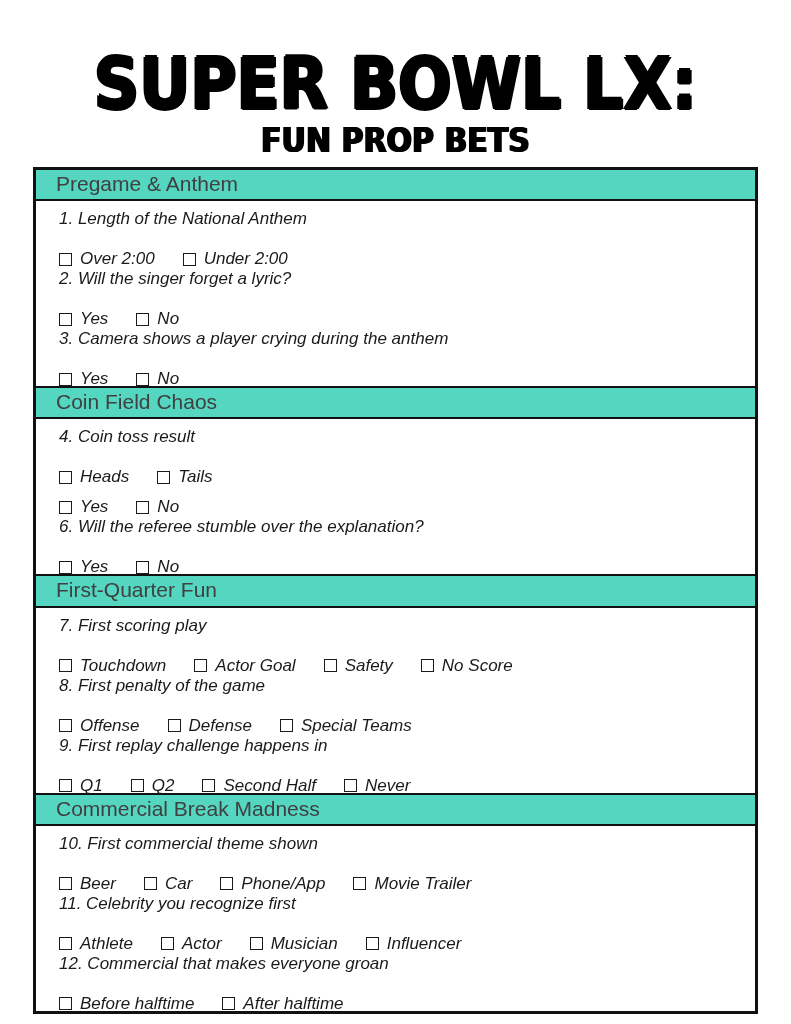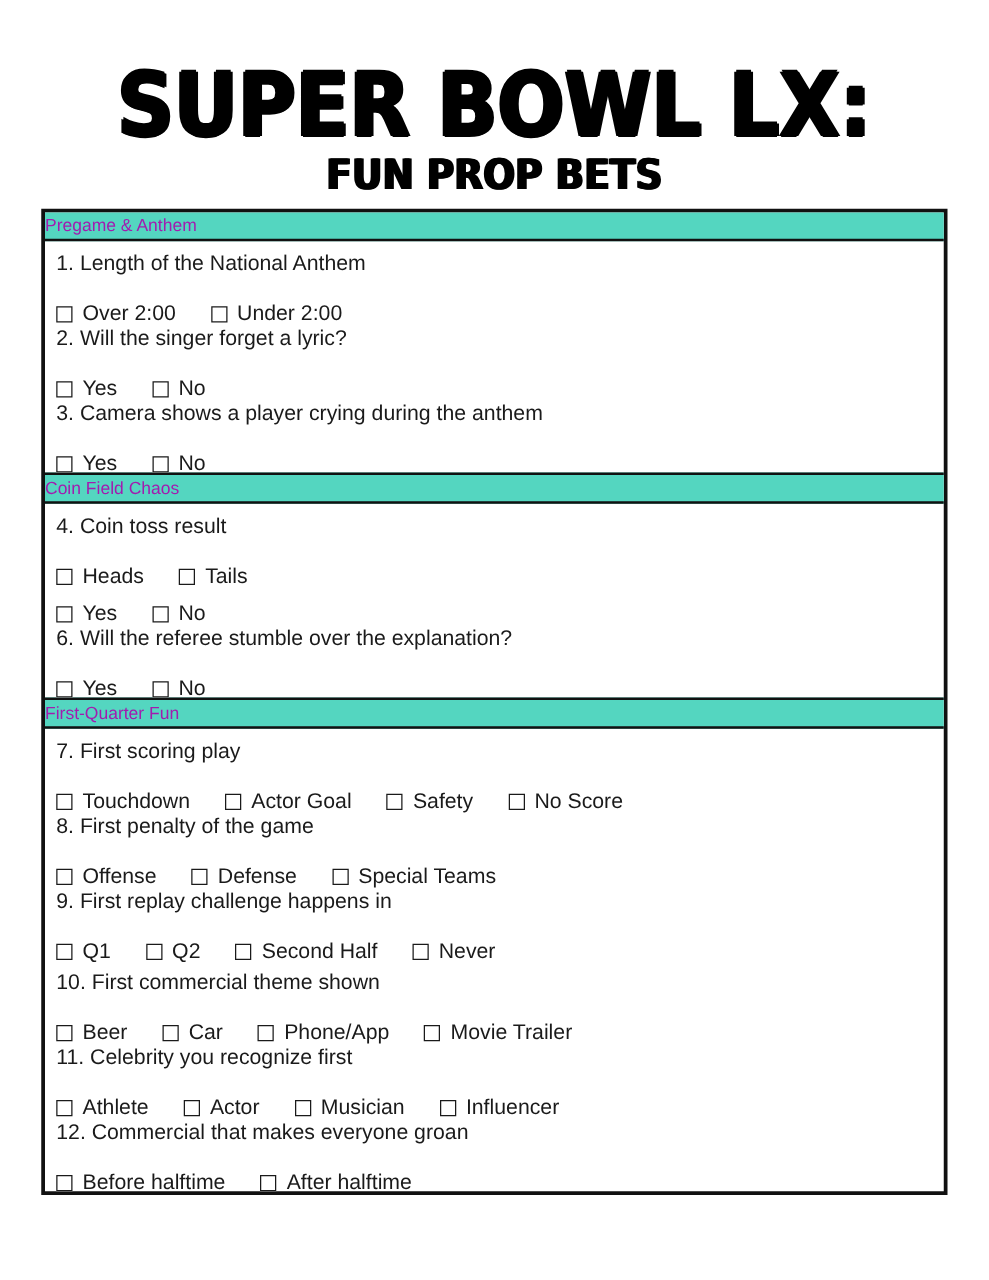--- a/index.html
+++ b/index.html
@@ -32,28 +32,28 @@
   }
   .table{
     margin:10px 33px 0 33px;
     border:3px solid var(--border);
     background:#fff;
   }
   .section-header{
     background:var(--accent);
     border-top:2px solid var(--border);
     border-bottom:2px solid var(--border);
-    color:#a21caf;
-    font-size:14px;
+    color:#404040;
+    font-size:21px;
     font-weight:400;
-    padding:2px 8px 3px 0;
+    padding:2px 8px 3px 20px;
     line-height:1.15;
   }
   .section-header:first-child{border-top:none;}
-  .section-body{ padding:3px 9px 2px 9px; }
+  .section-body{ padding:3px 9px 2px 23px;font-style:italic; }
   .row{
     height:30px;
     display:flex;
     align-items:center;
     font-size:17px;
   }
   .options{ gap:28px; }
   .option{ display:inline-flex; align-items:center; cursor:pointer;margin-top:20px; }
   .checkbox{
     width:13px;height:13px;
@@ -193,20 +193,21 @@
         <span class="option">
           <span class="checkbox"></span>
           <span>Second Half</span>
         </span>
         <span class="option">
           <span class="checkbox"></span>
           <span>Never</span>
         </span>
       </div>
     </div>
+    <div class="section-header">Commercial Break Madness</div>
     <div class="section-body">
       <div class="row">10. First commercial theme shown</div>
       <div class="row options">
         <span class="option">
           <span class="checkbox"></span>
           <span>Beer</span>
         </span>
         <span class="option">
           <span class="checkbox"></span>
           <span>Car</span>

